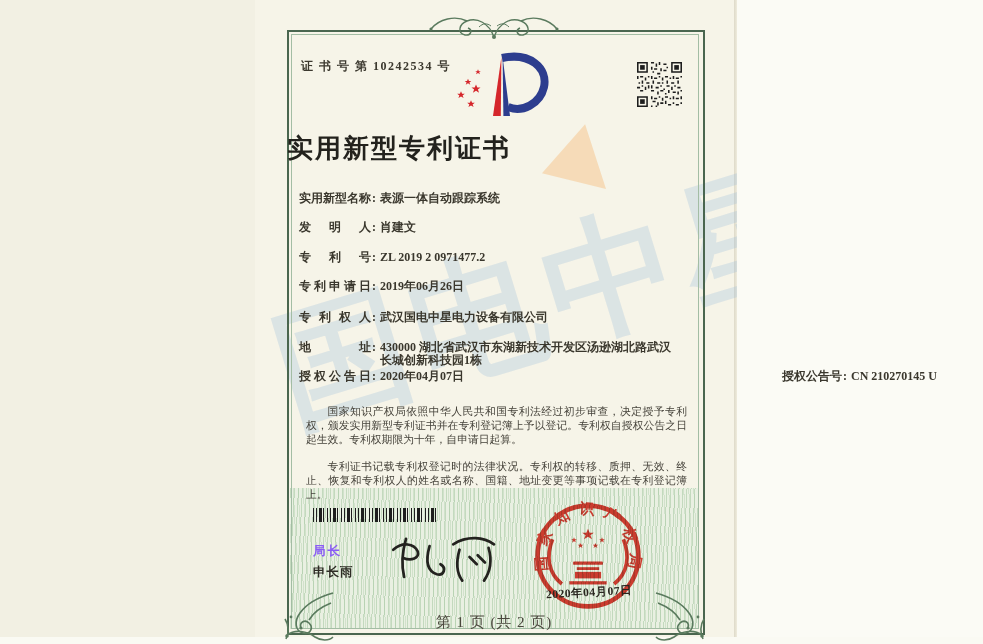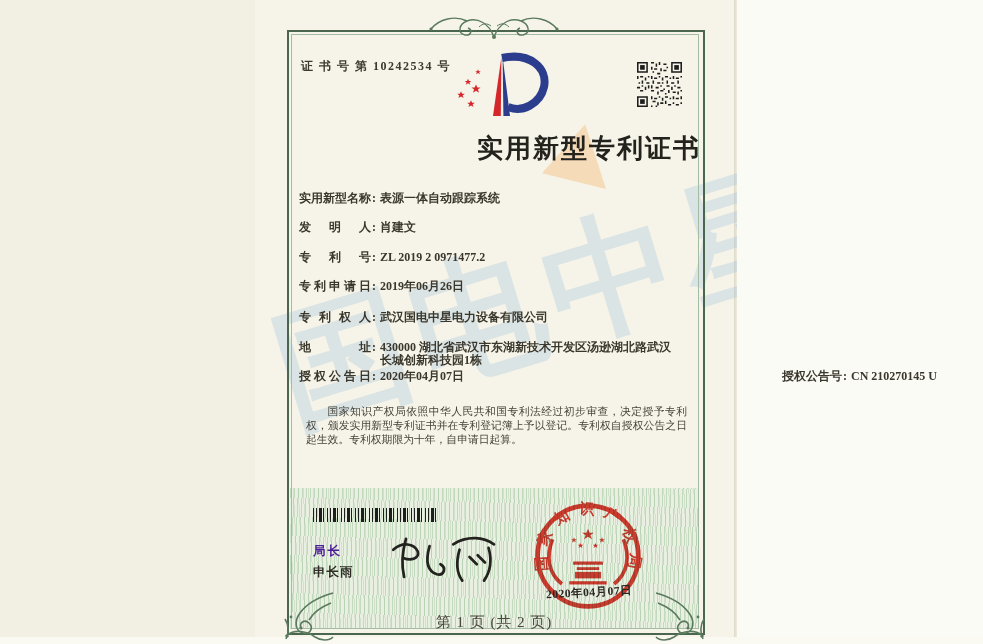--- a/index.html
+++ b/index.html
@@ -38,21 +38,21 @@
   .guilloche{
     position:absolute;left:290px;top:488px;width:409px;height:141px;
     background:
       repeating-linear-gradient(93deg, rgba(164,199,160,0.55) 0 1px, transparent 1px 4px),
       repeating-linear-gradient(87deg, rgba(164,199,160,0.35) 0 1px, transparent 1px 5px),
       #e9f0e2;
   }
 
   .cert-no{position:absolute;left:301px;top:58px;font-size:12px;letter-spacing:1.5px;color:#3c392f;font-weight:600;}
   .title{
-    position:absolute;left:287px;top:131px;width:414px;text-align:right;
+    position:absolute;left:287px;top:131px;width:414px;text-align:left;
     font-size:26px;font-weight:bold;letter-spacing:2px;color:#23221d;
   }
 
   .row{position:absolute;left:299px;font-size:12px;font-weight:600;color:#3a372d;white-space:nowrap;line-height:13px;}
   .lbl{display:inline-block;width:72px;text-align:justify;text-align-last:justify;vertical-align:top;}
   .colon{display:inline-block;margin:0 4px 0 1px;vertical-align:top;}
   .val{display:inline-block;vertical-align:top;}
   .val-wrap{white-space:normal;width:300px;line-height:13px;}
   .grant2{position:absolute;left:483px;top:0;}
 
@@ -64,21 +64,21 @@
 
   .barcode{
     position:absolute;left:313px;top:508px;width:124px;height:14px;
     background:repeating-linear-gradient(90deg,
       #1e1e1e 0 1.5px,transparent 1.5px 3px,
       #1e1e1e 3px 4px,transparent 4px 6.5px,
       #1e1e1e 6.5px 9px,transparent 9px 10px,
       #1e1e1e 10px 11px,transparent 11px 14px);
   }
 
-  .signer-title{position:absolute;left:313px;top:543px;font-size:12.5px;font-weight:bold;color:#4c1d95;letter-spacing:2px;text-align:right;}
+  .signer-title{position:absolute;left:313px;top:543px;font-size:12.5px;font-weight:bold;color:#8b5cf6;letter-spacing:2px;text-align:right;}
   .signer-name{position:absolute;left:313px;top:564px;font-size:12.5px;font-weight:bold;color:#2e2c25;letter-spacing:1px;}
   .signature{position:absolute;left:386px;top:526px;}
 
   .seal{position:absolute;left:532px;top:500px;mix-blend-mode:multiply;opacity:0.95;}
   .seal-date{
     position:absolute;left:546px;top:585px;font-size:11.5px;font-weight:bold;color:#2a2620;
     transform:rotate(-3deg);letter-spacing:0.5px;white-space:nowrap;
   }
 
   .footer{position:absolute;left:287px;top:613px;width:414px;text-align:center;font-size:15px;color:#4a473d;letter-spacing:1px;}
@@ -204,20 +204,21 @@
   </div>
   <div class="row" style="top:370px">
     <span class="lbl">授权公告日</span><span class="colon">:</span><span class="val">2020年04月07日</span>
     <span class="grant2">
       <span>授权公告号</span><span class="colon">:</span><span>CN 210270145 U</span>
     </span>
   </div>
 
   <div class="body-text">
     <p>国家知识产权局依照中华人民共和国专利法经过初步审查，决定授予专利权，颁发实用新型专利证书并在专利登记簿上予以登记。专利权自授权公告之日起生效。专利权期限为十年，自申请日起算。</p>
+    <p>专利证书记载专利权登记时的法律状况。专利权的转移、质押、无效、终止、恢复和专利权人的姓名或名称、国籍、地址变更等事项记载在专利登记簿上。</p>
   </div>
 
   <div class="barcode"></div>
 
   <div class="signer-title">局长</div>
   <div class="signer-name">申长雨</div>
 
   <svg class="signature" width="118" height="62" viewBox="0 0 130 64">
     <g stroke="#23221f" stroke-width="3" fill="none" stroke-linecap="round">
       <path d="M22,12 C18,26 17,42 20,54"></path>

